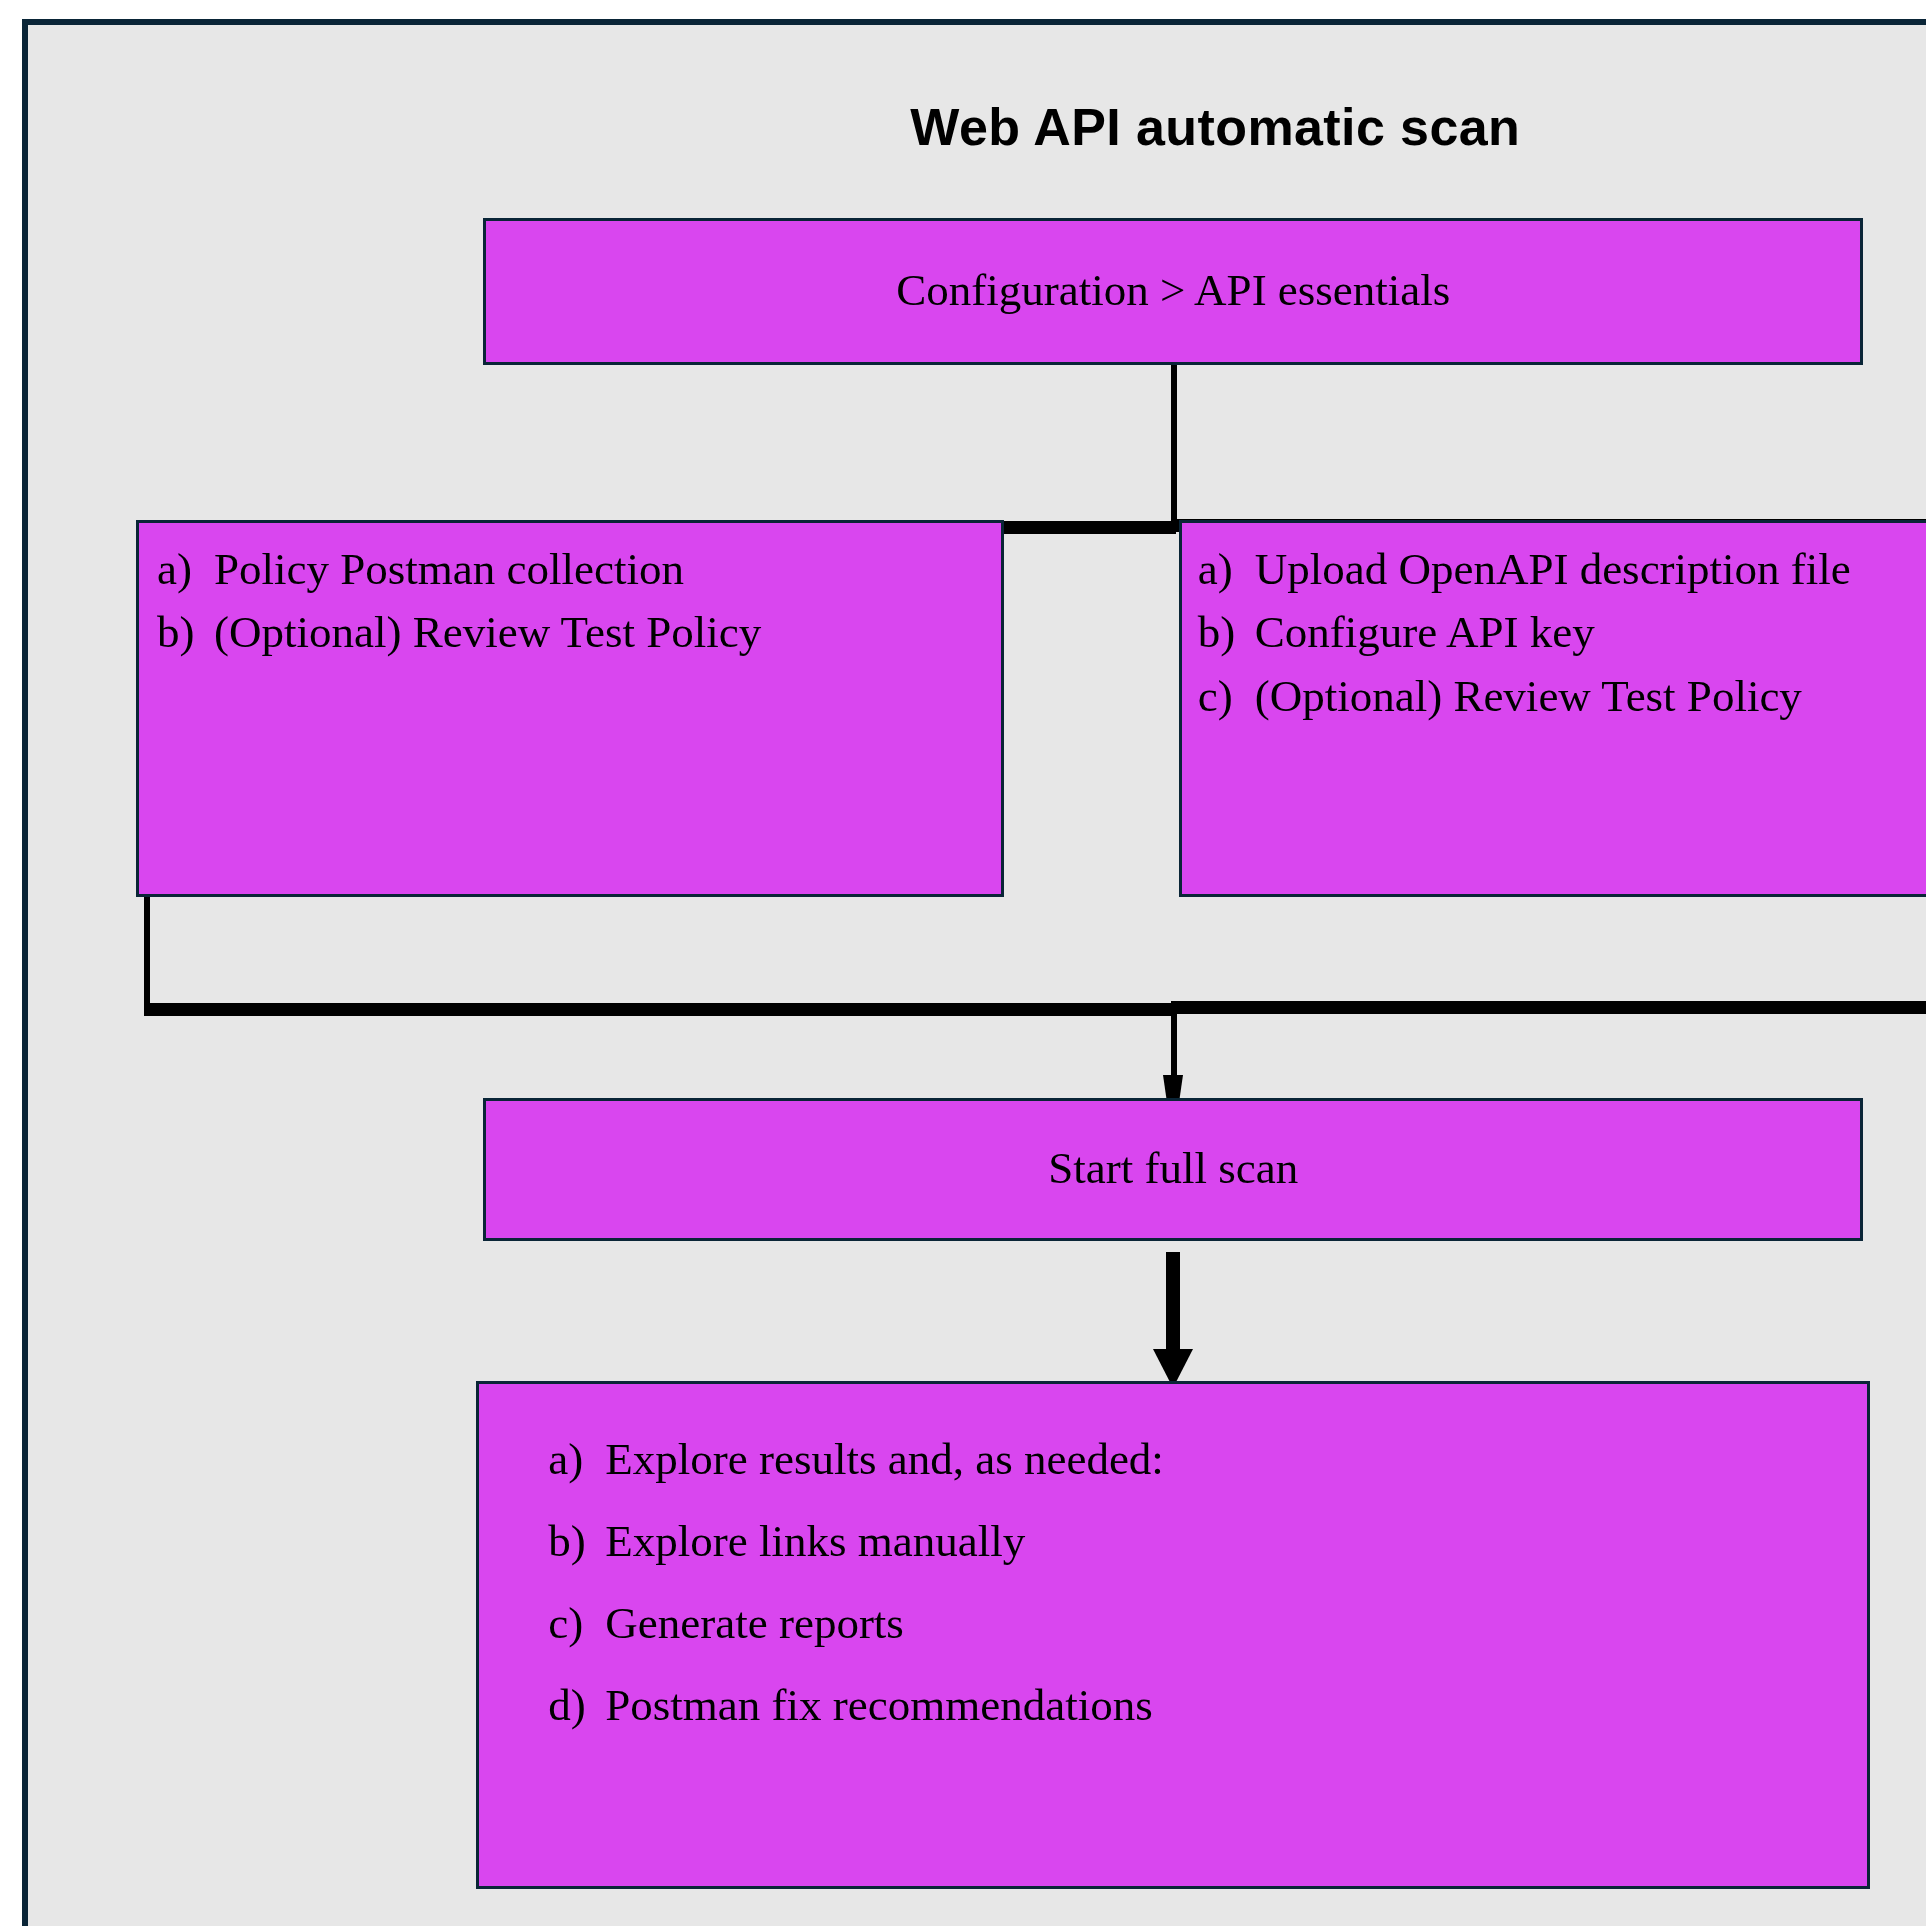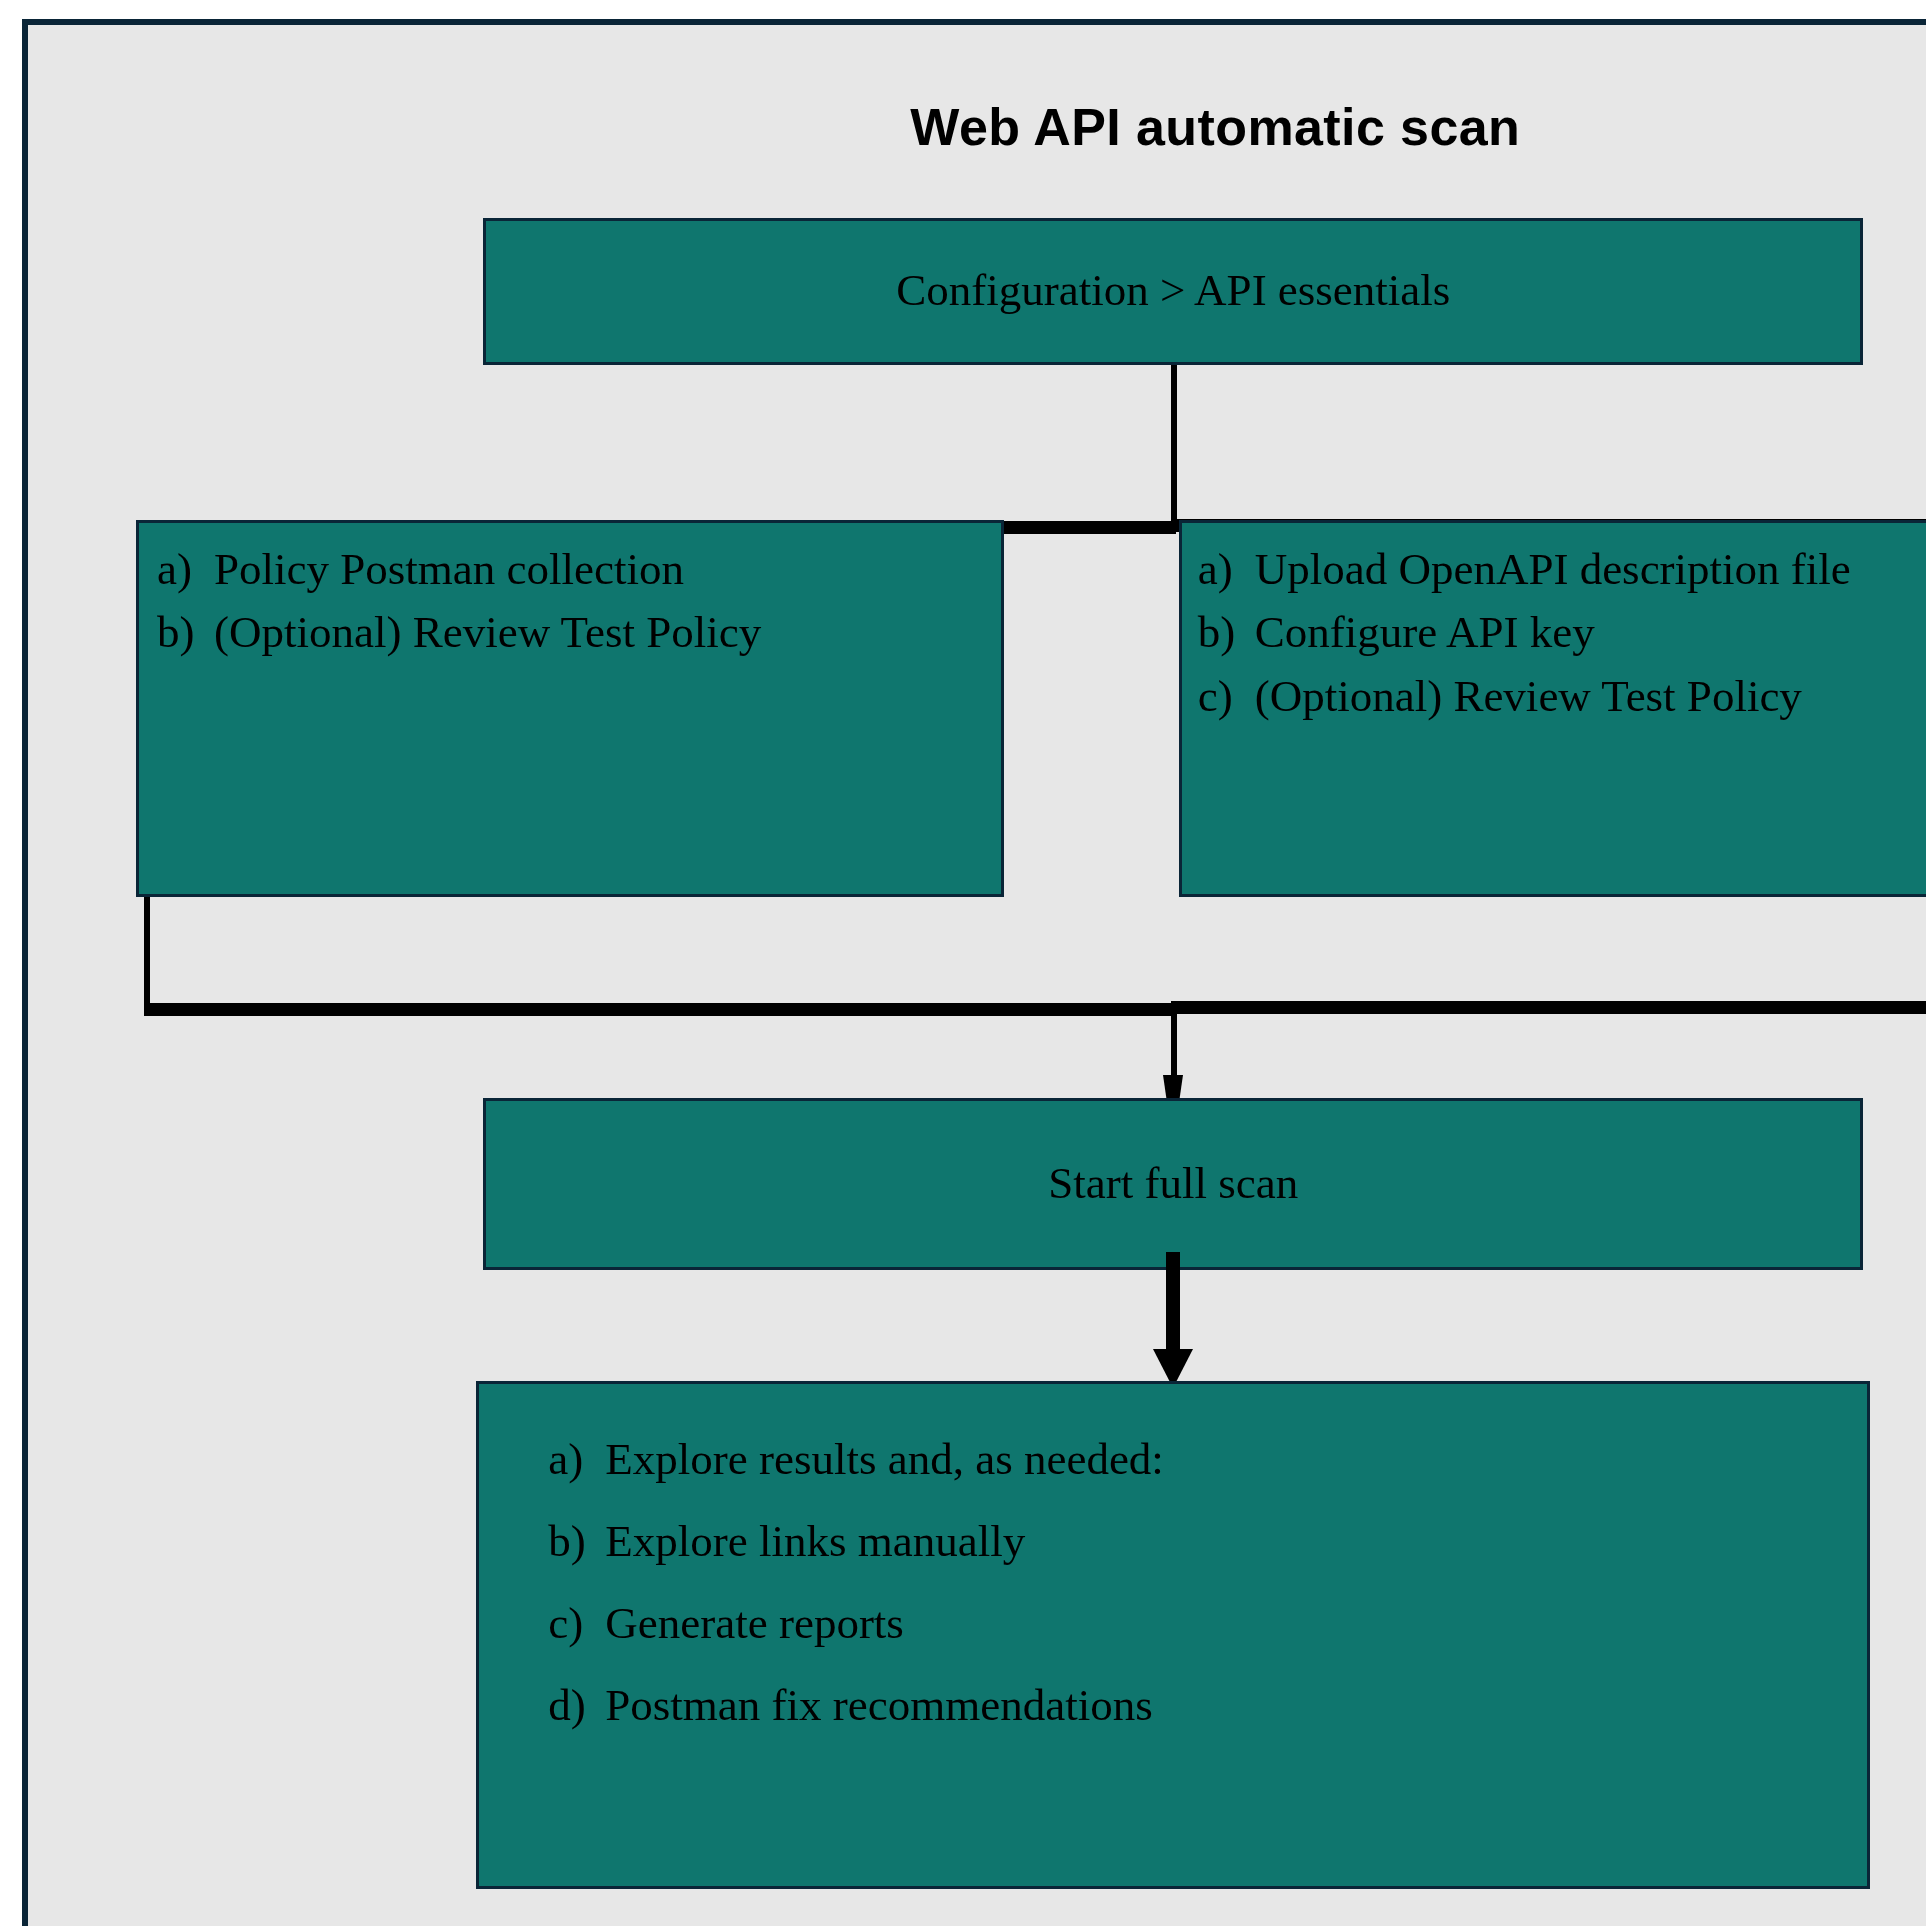--- a/index.html
+++ b/index.html
@@ -41,21 +41,21 @@
     letter-spacing: 0.4px;
     color: #000000;
     line-height: 1.0;
   }
 
   
   .node-box {
     position: absolute;
     box-sizing: border-box;
     border: 3.9px solid #0a2537;
-    background: #0f766e;
+    background: #d946ef;
     text-decoration: underline;
   }
 
   
   .center-label {
     position: absolute;
     left: 0;
     right: 0;
     top: 50%;
     transform: translateY(-50%);
@@ -172,21 +172,21 @@
       </div>
     </div>
 
     <div class="conn vline" style="left:116px; top:872px; width:5.4px; height:109px;"></div>
 
     <div class="conn hbar" style="left:116px; top:978px; width:1032px; height:13px;"></div>
     <div class="conn hbar" style="left:1143px; top:976px; width:908px; height:13px;"></div>
     <div class="conn vline" style="left:1143px; top:989px; width:5.4px; height:64px;"></div>
     <div class="arrow-slim" style="left:1135px; top:1050px;"></div>
 
-    <div class="node-box" style="left:455px; top:1073px; width:1380px; height:172px;">
+    <div class="node-box" style="left:455px; top:1073px; width:1380px; height:143px;">
       <div class="center-label">Start full scan</div>
     </div>
 
     <div class="trunk-thick" style="left:1138px; top:1227px; width:13.5px; height:102px;"></div>
     <div class="arrow-wide" style="left:1125px; top:1324px;"></div>
 
     <div class="node-box" style="left:448px; top:1356px; width:1394px; height:508px;">
       <div class="item-list" style="padding-top:46px; padding-left:69px;">
         <div class="list-item" style="margin-bottom:22.3px;">
           <span class="list-marker">a)</span>

